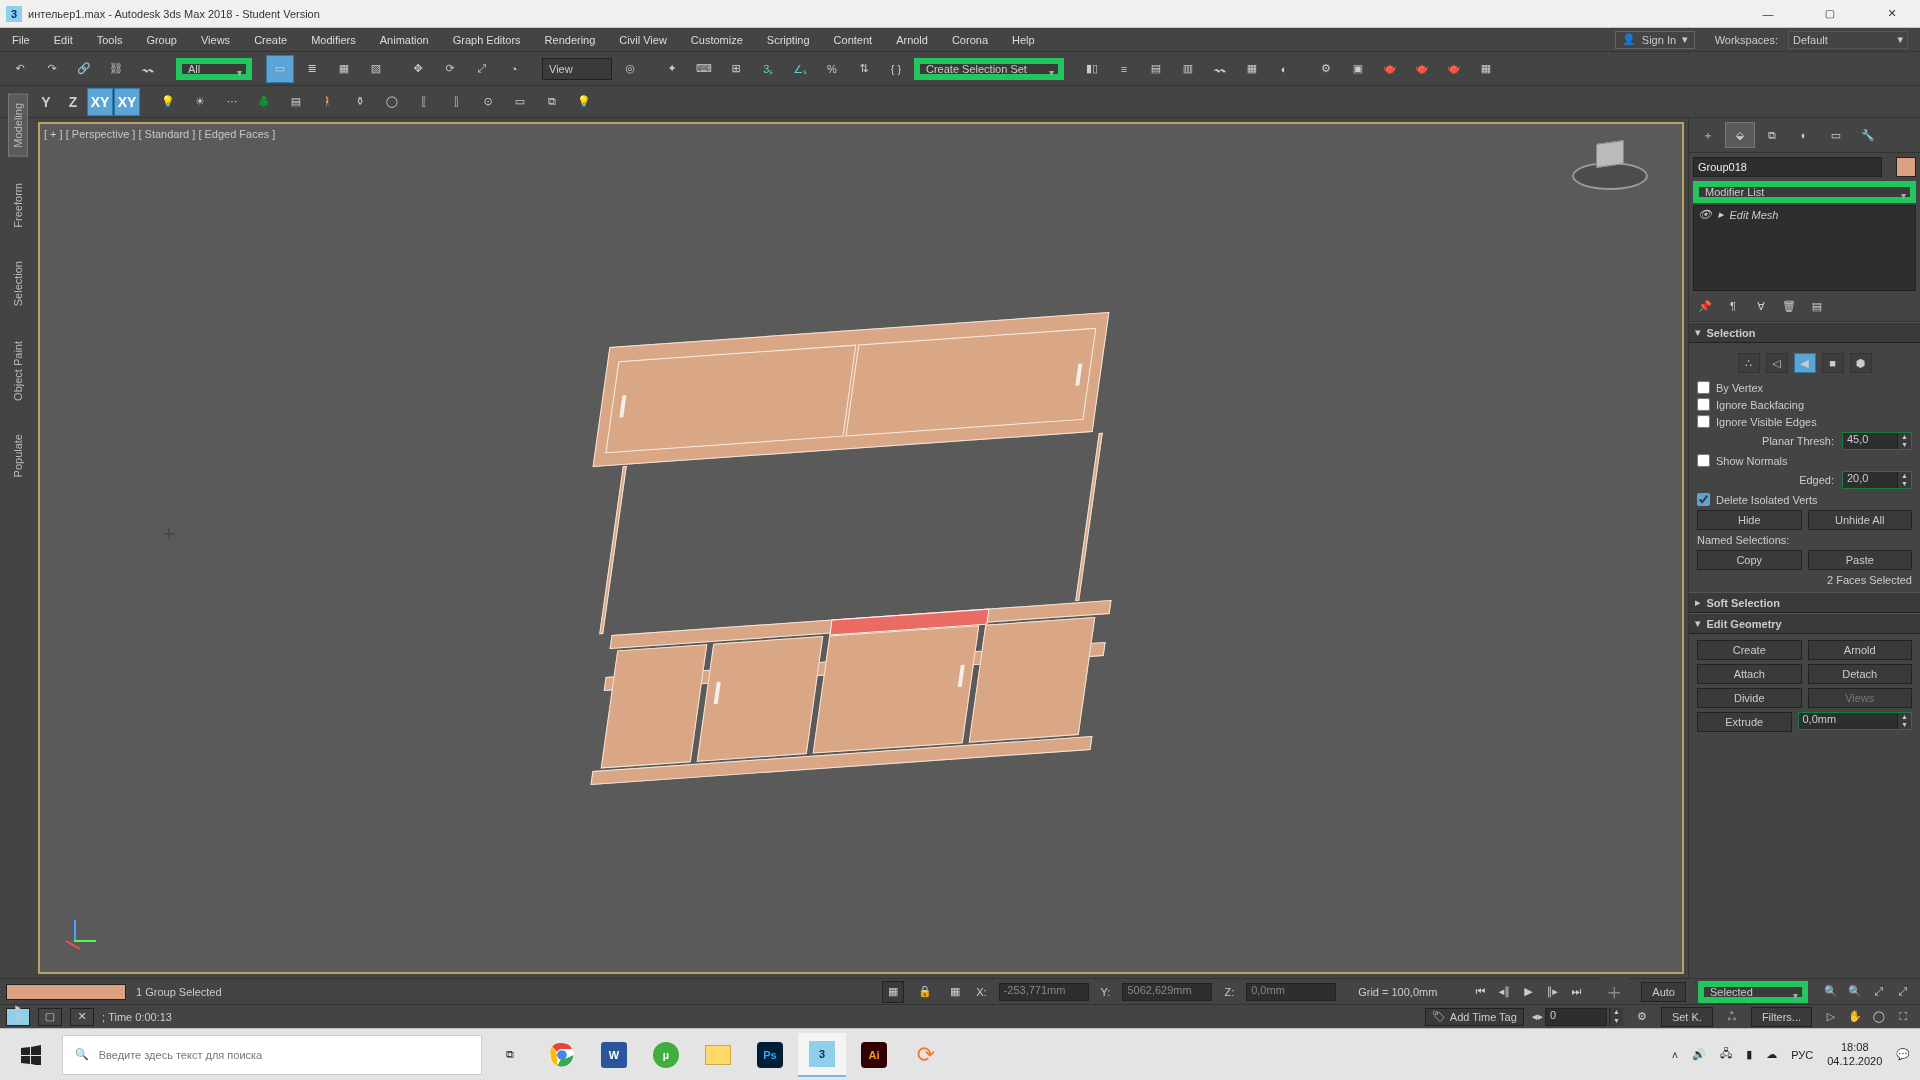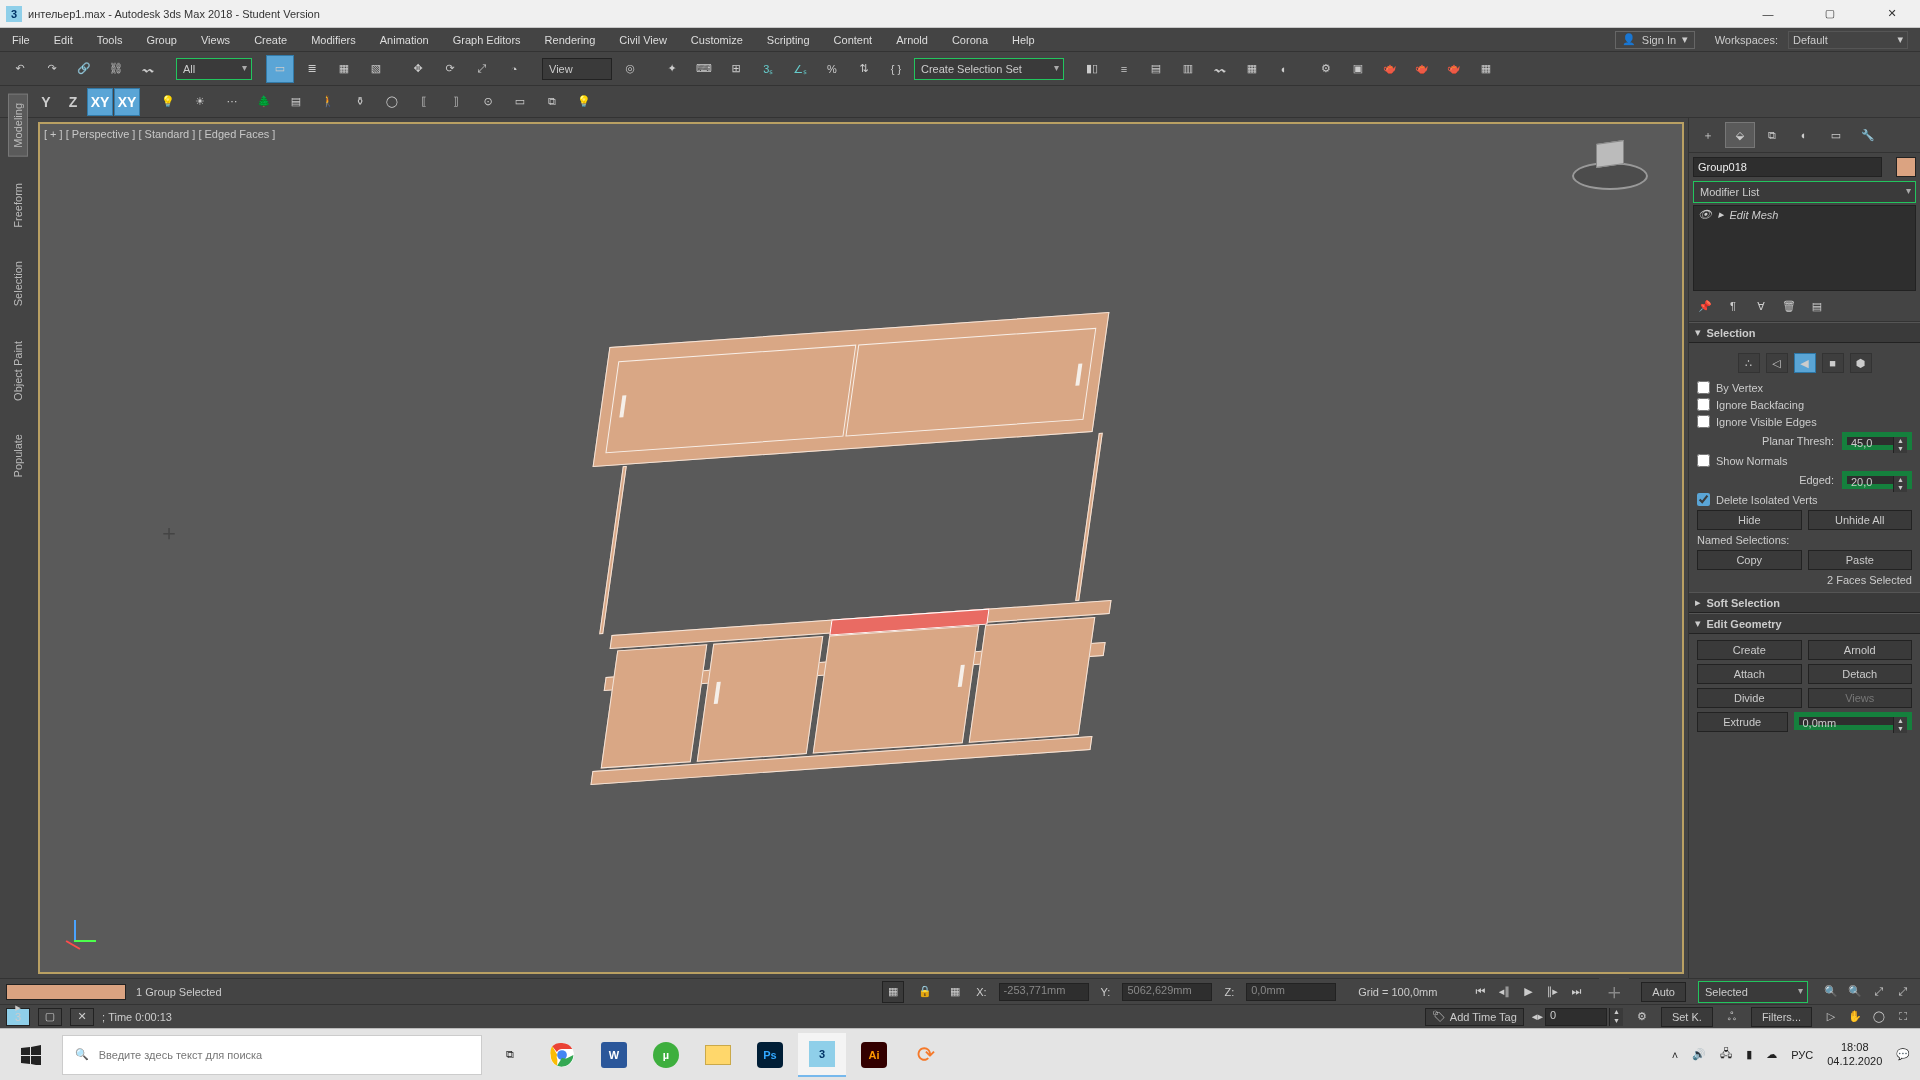--- a/index.html
+++ b/index.html
@@ -17,21 +17,21 @@
 .menubar { height: 24px; background: #444444; display: flex; align-items: stretch; border-bottom: 1px solid #333; }
 .menubar .mitem { padding: 0 12px; display: flex; align-items: center; color: #ddd; }
 .menubar .right { display: flex; align-items: center; margin-left: auto; }
 .signin { border:1px solid #666; height:18px; padding:0 6px; margin-right:20px; display:flex; align-items:center; gap:6px;}
 .workspaces { display:flex; align-items:center; gap:10px; padding-right:12px;}
 .ws-dd { border:1px solid #555; height:18px; width:120px; padding:0 4px; display:flex; align-items:center; justify-content:space-between;}
 
 
 .toolrow { height: 34px; background: #444444; display: flex; align-items: center; gap: 4px; padding: 0 6px; border-bottom: 1px solid #333; }
 .tbtn { width: 28px; height: 28px; display: flex; align-items: center; justify-content: center; background: #444; color: #ccc; border: 1px solid transparent; }
-.dd { height: 22px; background: #3a3a3a; border: 1px solid #22c55e; color: #ccc; padding: 0 18px 0 6px; display: flex; align-items: center; position: relative; }
+.dd { height: 22px; background: #3a3a3a; border: 6px solid #22c55e; color: #ccc; padding: 0 18px 0 6px; display: flex; align-items: center; position: relative; }
 .dd:after { content: "▾"; position: absolute; right: 4px; top: 3px; font-size: 10px; color: #aaa; }
 .sep { width: 6px; }
 .axis { display: flex; gap: 1px; }
 .axis .tbtn { width: 26px; font-weight: bold; font-size: 14px; background:#444; }
 .axis .tbtn.on { background: #5aa5d6; color: #fff; border:1px solid #327aa8;}
 .tlabel { height: 22px; background: #3a3a3a; border: 1px solid #222; color: #ccc; padding: 0 6px; display:flex; align-items:center;}
 
 
 .leftstrip { position: absolute; left: 0; top: 86px; bottom: 60px; width: 36px; display: flex; flex-direction: column; gap: 18px; align-items: center; padding-top: 8px; }
 .vtab { writing-mode: vertical-rl; transform: rotate(180deg); color: #bbb; padding: 8px 3px; }
@@ -92,21 +92,21 @@
 .stackbtns { display:flex; gap:4px; padding:4px; border-bottom:1px solid #333;}
 .rollhdr { padding:3px 6px; background:#3a3a3a; border-top:1px solid #555; border-bottom:1px solid #222; display:flex; align-items:center; gap:6px;}
 .rollbody { padding:6px 8px; display:flex; flex-direction:column; gap:4px; }
 .sublevels { display:flex; gap:6px; justify-content:center; padding:4px 0;}
 .sublevels .sl { width:22px; height:20px; border:1px solid #333; display:flex; align-items:center; justify-content:center; background:#3e3e3e;}
 .sublevels .sl.act { background:#5aa5d6; border-color:#2c76a5;}
 .chk { display:flex; align-items:center; gap:6px; }
 .chk input { accent-color:#5aa5d6; }
 .nrow { display:flex; align-items:center; gap:4px; }
 .nrow label { flex:1; text-align:right; padding-right:4px;}
-.num { width:70px; height:18px; background:#2e2e2e; border:5px solid #15803d; color:#ccc; padding:0 16px 0 4px; position:relative; }
+.num { width:70px; height:18px; background:#2e2e2e; border:1px solid #15803d; color:#ccc; padding:0 16px 0 4px; position:relative; }
 .spin { position:absolute; right:0; top:0; bottom:0; width:14px; display:flex; flex-direction:column;}
 .spin div{ flex:1; background:#3a3a3a; border-left:1px solid #222; font-size:7px; text-align:center; line-height:8px;}
 .btnrow { display:flex; gap:6px; }
 .pbtn { flex:1; height:20px; background:#3a3a3a; border:1px solid #222; display:flex; align-items:center; justify-content:center; color:#ccc;}
 .pbtn.dis { color:#777; }
 .note { text-align:right; color:#ccc; }
 
 
 .statusrow { height:26px; background:#444; border-top:1px solid #333; display:flex; align-items:center; padding:0 6px; gap:10px; }
 .statuschip { width:120px; height:16px; background:#dba381; border:1px solid #222;}

